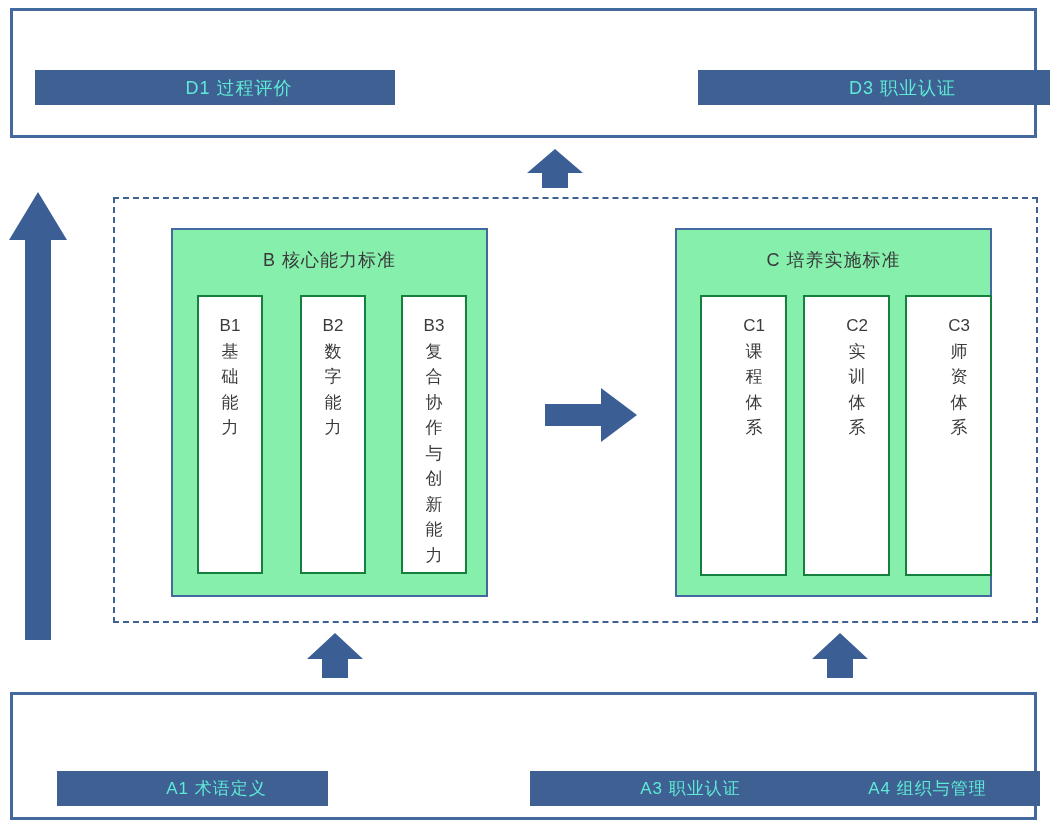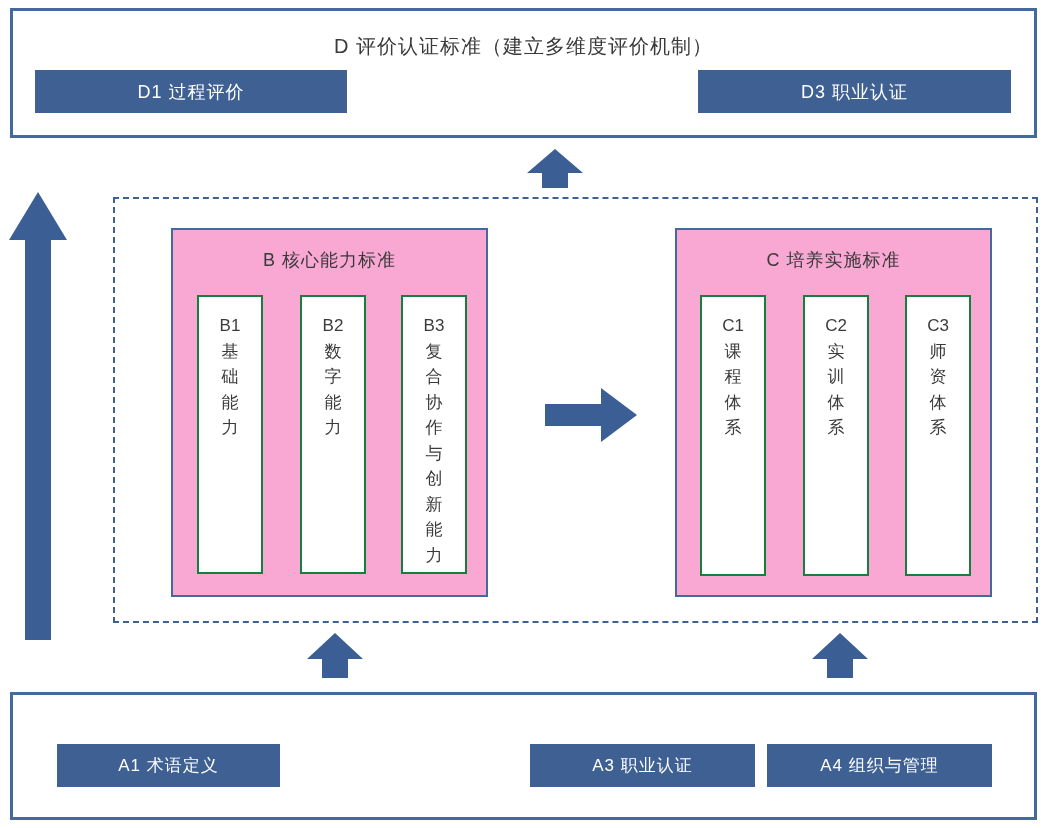--- a/index.html
+++ b/index.html
@@ -27,35 +27,36 @@
     position: absolute;
     left: 0; right: 0;
     top: 22px;
     text-align: center;
     font-size: 20px;
     letter-spacing: 1px;
     color: #3a3a3a;
   }
   .pill {
     position: absolute;
-    height: 43px;
+    height: 35px;
     background: #3e6093;
-    color: #ffffff;
+    color: #5eead4;
     display: flex;
     align-items: center;
     justify-content: center;
     font-size: 18px;
     letter-spacing: 1px;
+    padding-left: 48px;
   }
   
   .pill.d1 { left: 22px;  top: 59px; width: 312px; }
   .pill.d2 { left: 354px; top: 59px; width: 316px; }
   .pill.d3 { left: 685px; top: 59px; width: 313px; }
   
-  .pill.a  { top: 49px; font-size: 17px; }
+  .pill.a  { top: 76px; font-size: 17px; }
   .pill.a1 { left: 44px;  width: 223px; }
   .pill.a2 { left: 279px; width: 225px; }
   .pill.a3 { left: 517px; width: 225px; }
   .pill.a4 { left: 754px; width: 225px; }
   
   .dashed-box {
     position: absolute;
     left: 113px;
     top: 197px;
     width: 921px;
@@ -63,21 +64,21 @@
     border: 2px dashed #3e6093;
     background: #ffffff;
   }
   
   .inner-box {
     position: absolute;
     top: 29px;
     width: 313px;
     height: 365px;
     border: 2px solid #44699e;
-    background: #f9a8d4;
+    background: #86efac;
   }
   .inner-box.b { left: 56px; }
   .inner-box.c { left: 560px; }
   .inner-title {
     position: absolute;
     left: 0; right: 0;
     top: 18px;
     text-align: center;
     font-size: 18px;
     letter-spacing: 1px;
@@ -92,21 +93,21 @@
     background: #ffffff;
     text-align: center;
     white-space: pre-line;
     font-size: 17px;
     line-height: 1.5;
     padding-top: 16px;
     box-sizing: content-box;
     color: #3b3b3b;
   }
   .inner-box.b .col { height: 259px; }
-  .inner-box.c .col { height: 261px; }
+  .inner-box.c .col { height: 261px; padding-left: 21px; }
   .col.p1 { left: 24px; }
   .col.p2 { left: 127px; }
   .col.p3 { left: 228px; }
   .inner-box.c .col.p1 { left: 23px; }
   .inner-box.c .col.p2 { left: 126px; }
   
   .arrow-layer {
     position: absolute;
     left: 0; top: 0;
     width: 1050px;
@@ -114,21 +115,20 @@
     pointer-events: none;
   }
   .arrow-layer polygon { fill: #3b5f94; }
 </style>
 </head>
 <body>
 
 <div class="canvas">
 
   <section class="outer-box top">
-    <div class="outer-title">D 评价认证标准（建立多维度评价机制）</div>
     <div class="pill d1">D1 过程评价</div>
     <div class="pill d3">D3 职业认证</div>
   </section>
 
   <div class="dashed-box">
 
     <div class="inner-box b">
       <div class="inner-title">B 核心能力标准</div>
       <div class="col p1">B1
 基

